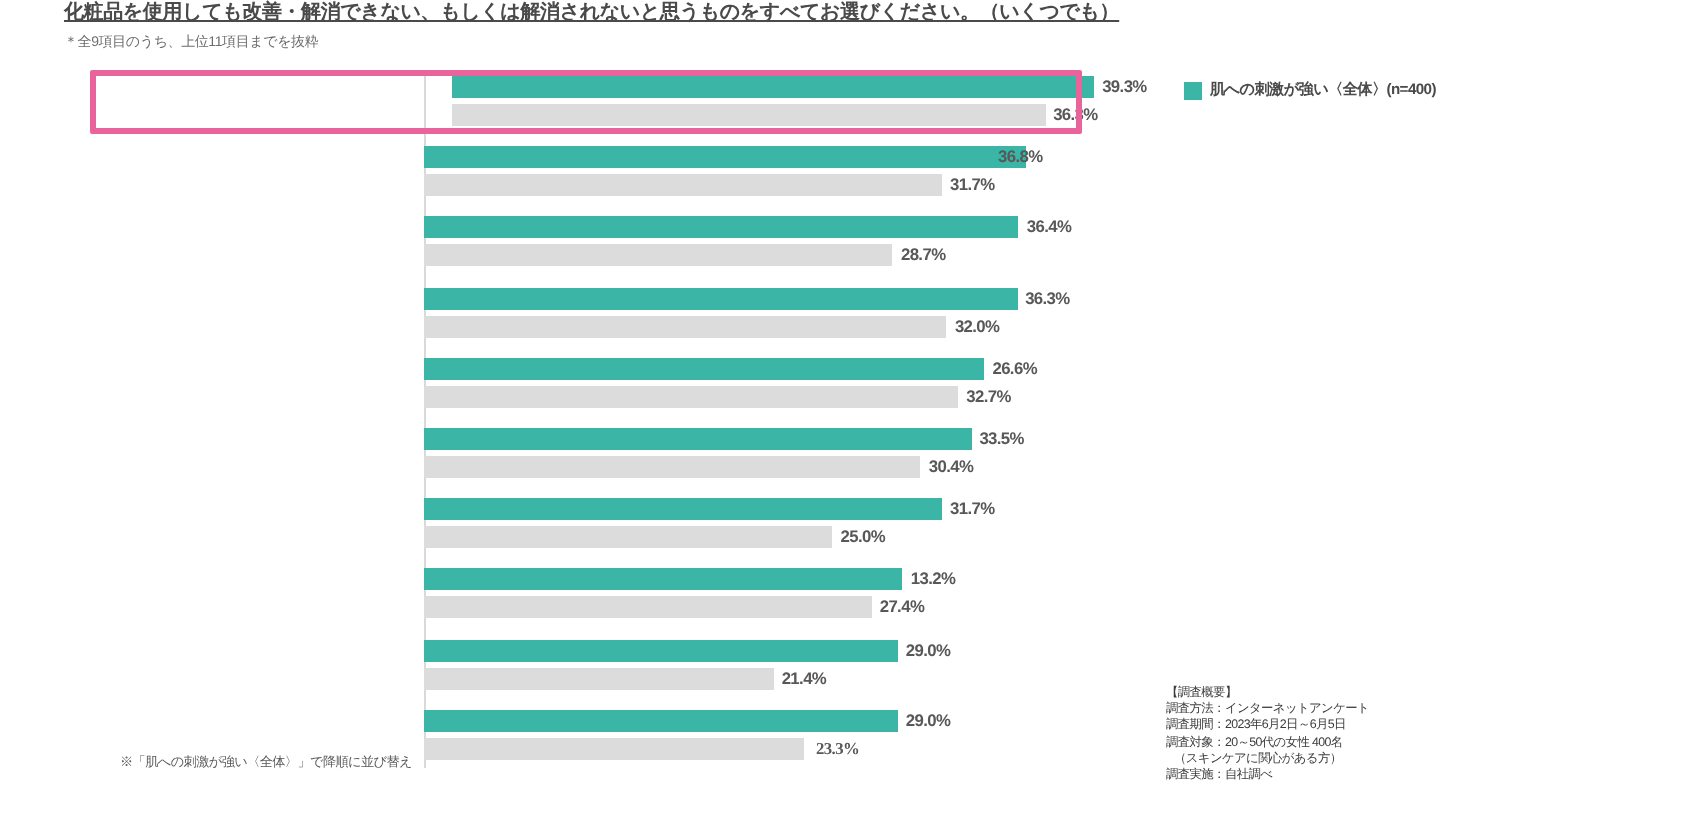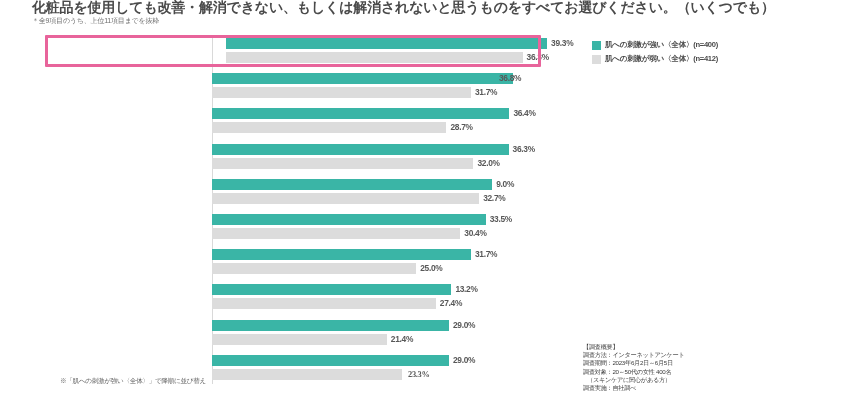--- a/index.html
+++ b/index.html
@@ -7,22 +7,22 @@
     width:850px; height:417px;
     background:#ffffff;
     font-family:"Liberation Sans", sans-serif;
     color:#3c3c3c;
     position:relative;
     overflow:hidden;
   }
 
   .title-block { position:absolute; left:32px; top:0px; width:700px; }
   .chart-title {
-    font-size:14px; font-weight:bold; color:#4a4a4a;
-    letter-spacing:-0.2px; line-height:14px; white-space:nowrap;
+    font-size:10px; font-weight:bold; color:#4a4a4a;
+    letter-spacing:-0.2px; line-height:14px; white-space:nowrap;text-decoration:underline;
   }
   .chart-subtitle {
     font-size:7px; color:#6d6d6d; margin-top:2px;
     letter-spacing:-0.2px; white-space:nowrap;
   }
 
   
   .plot { position:absolute; left:0; top:36px; width:850px; height:360px; }
   .axis-base {
     position:absolute; left:212px; top:0px; width:1px; height:348px;
@@ -121,21 +121,21 @@
         <div class="bars">
           <div class="bar teal" style="width: 296.571px;"></div>
           <div class="bar-val teal-val" style="left: 300.571px;">36.3%</div>
           <div class="bar gray" style="width: 261.44px;"></div>
           <div class="bar-val gray-val" style="left: 265.44px;">32.0%</div>
         </div>
       </div>
       <div class="row" style="top: 140.8px;">
         <div class="bars">
           <div class="bar teal" style="width: 280.231px;"></div>
-          <div class="bar-val teal-val" style="left: 284.231px;">9.0%</div>
+          <div class="bar-val teal-val" style="left: 284.231px;">26.6%</div>
           <div class="bar gray" style="width: 267.159px;"></div>
           <div class="bar-val gray-val" style="left: 271.159px;">32.7%</div>
         </div>
       </div>
       <div class="row" style="top: 176px;">
         <div class="bars">
           <div class="bar teal" style="width: 273.695px;"></div>
           <div class="bar-val teal-val" style="left: 277.695px;">33.5%</div>
           <div class="bar gray" style="width: 248.368px;"></div>
           <div class="bar-val gray-val" style="left: 252.368px;">30.4%</div>
@@ -175,24 +175,20 @@
       </div>
     </div>
   <div class="highlight-box" style="top: -1px; width: 496.081px; border-color: rgb(232, 100, 155);"></div>
 </div>
 
 <div class="legend">
   <div class="legend-item">
     <span class="legend-swatch teal"></span>
     <span class="legend-text">肌への刺激が強い〈全体〉(n=400)</span>
   </div>
-  <div class="legend-item">
-    <span class="legend-swatch gray"></span>
-    <span class="legend-text">肌への刺激が弱い〈全体〉(n=412)</span>
-  </div>
 </div>
 
 <div class="footnote">※「肌への刺激が強い〈全体〉」で降順に並び替え</div>
 
 <div class="source-block">
   <div class="source-line">【調査概要】</div>
   <div class="source-line">調査方法：インターネットアンケート</div>
   <div class="source-line">調査期間：2023年6月2日～6月5日</div>
   <div class="source-line">調査対象：20～50代の女性 400名</div>
   <div class="source-line indent">（スキンケアに関心がある方）</div>

